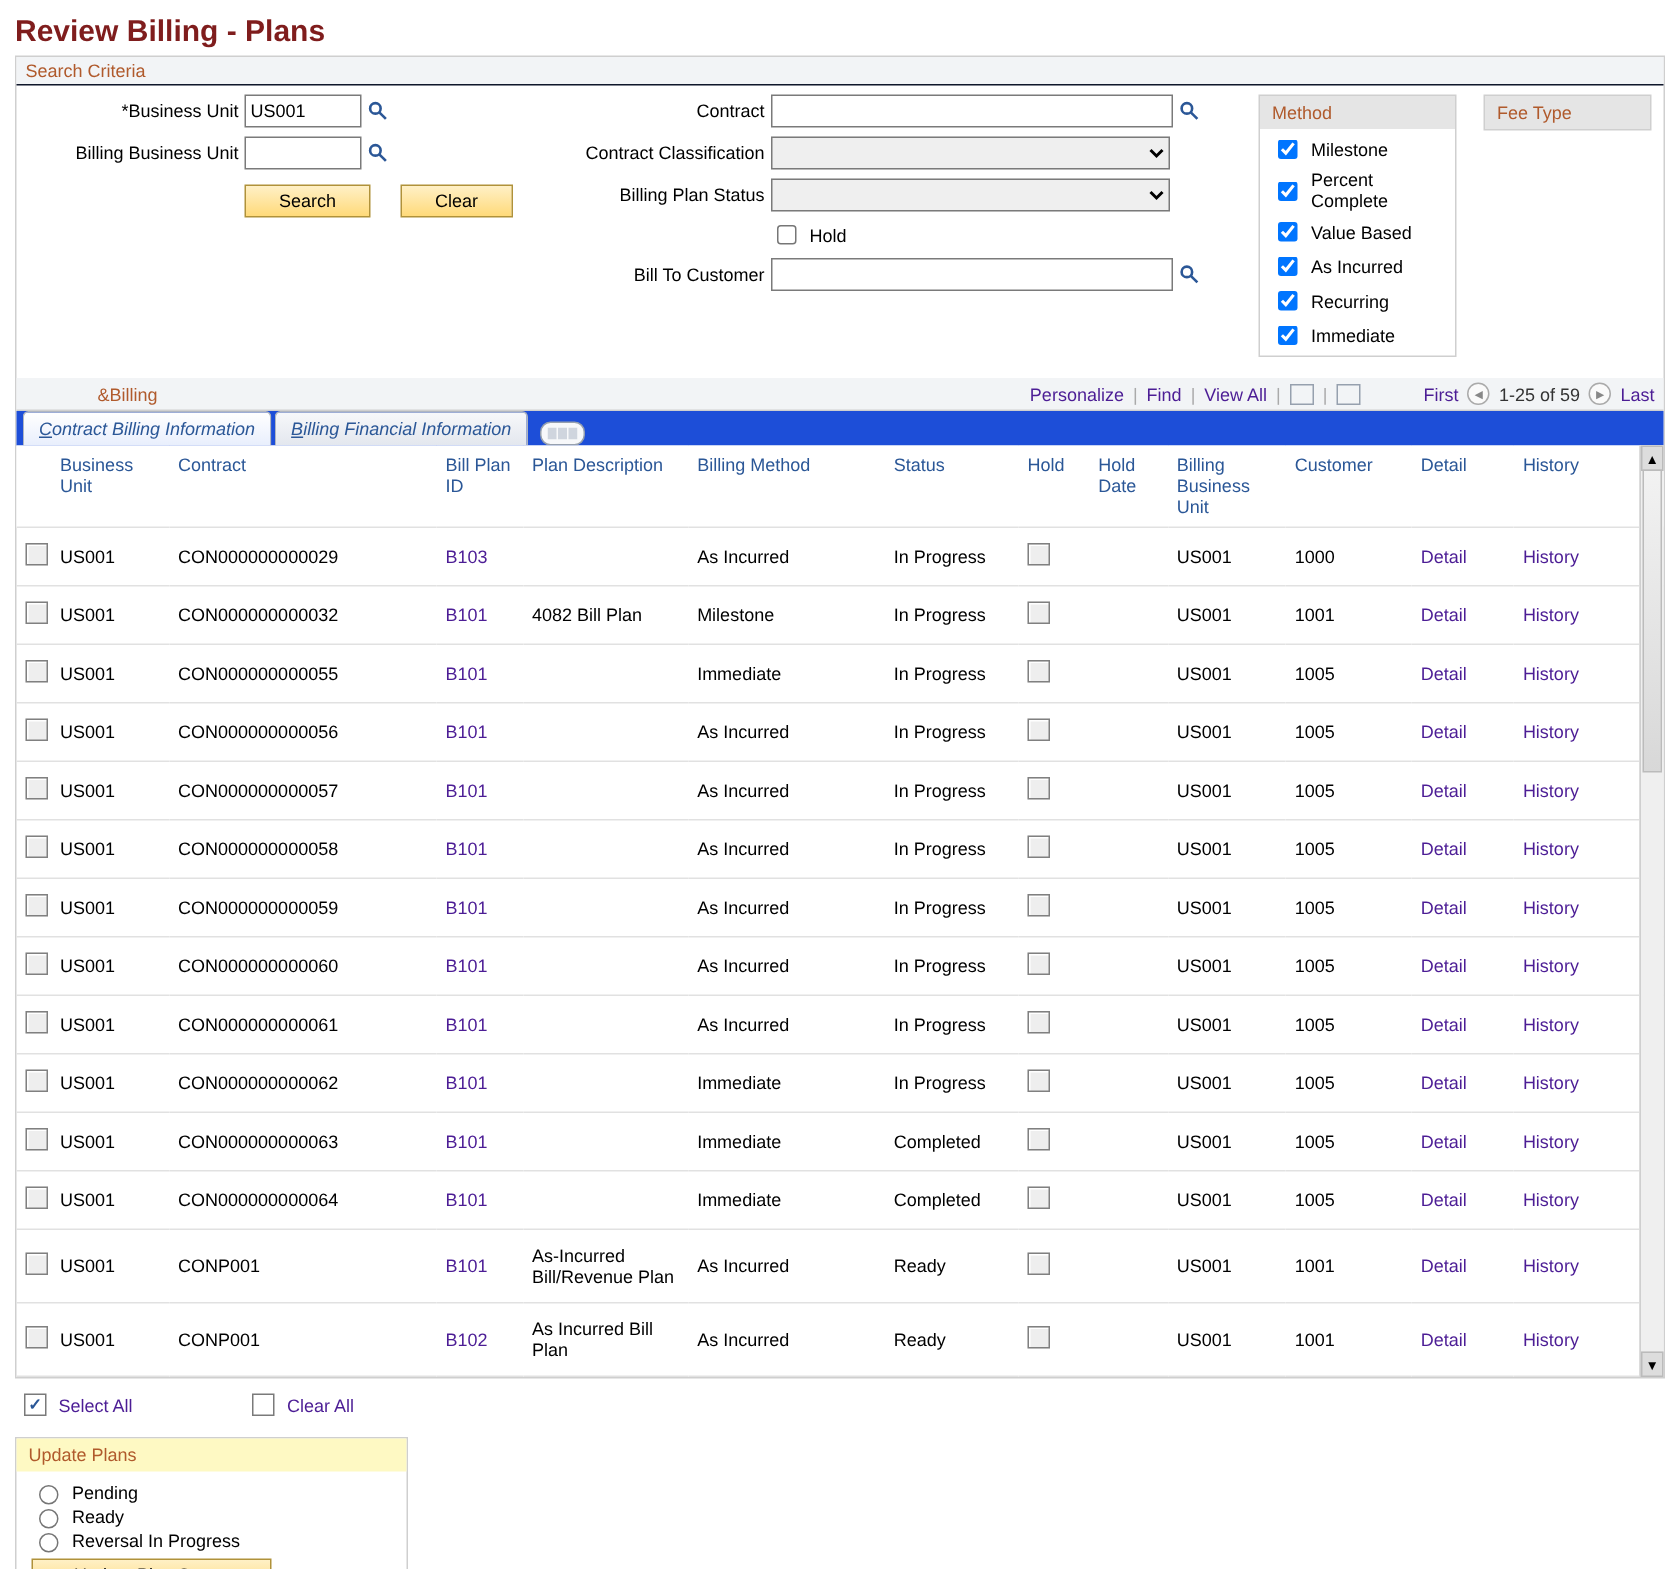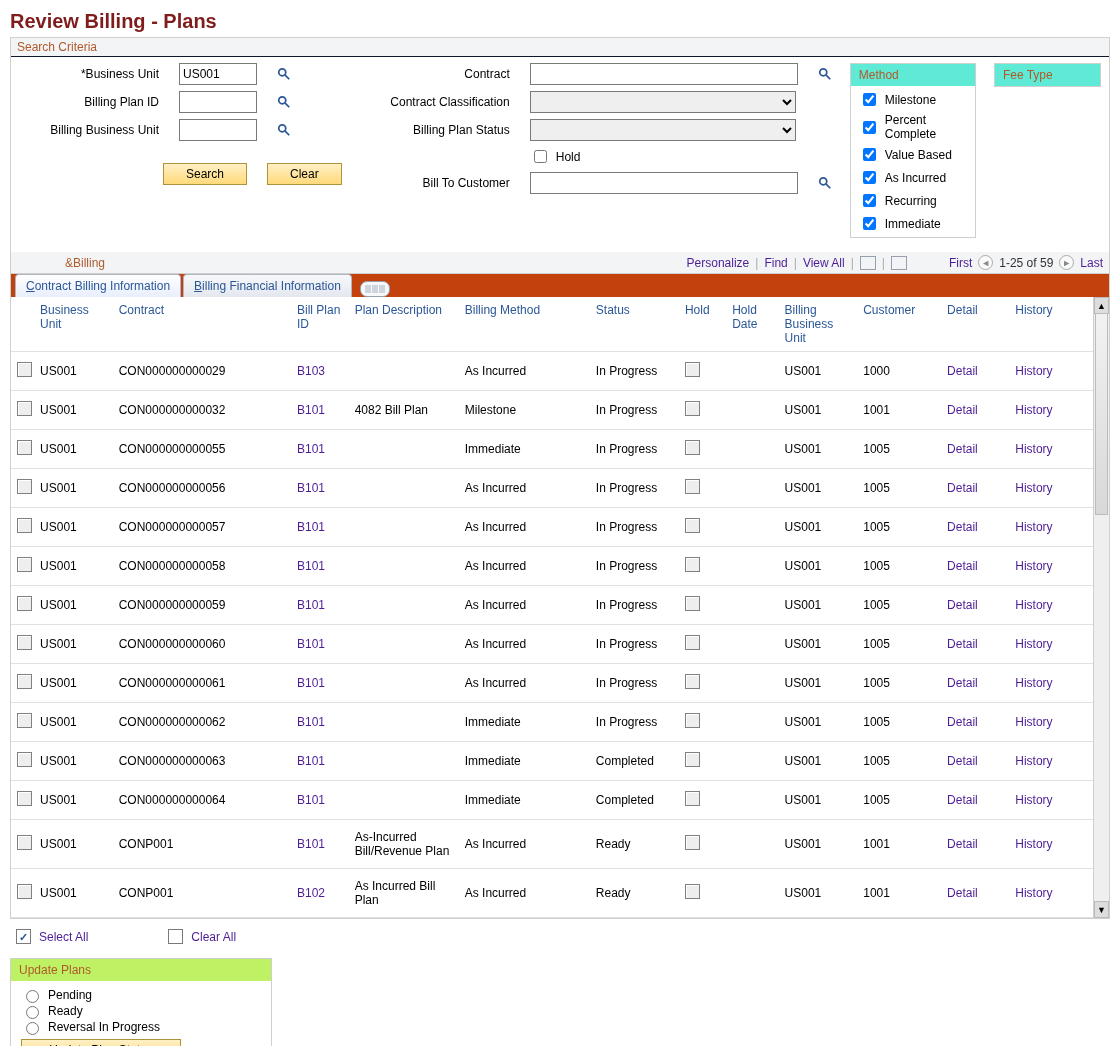--- a/index.html
+++ b/index.html
@@ -2,84 +2,76 @@
 <html><head>
 <meta charset="utf-8">
 <style>
   body { font-family: Arial, sans-serif; font-size: 12px; color: #000; margin: 0; padding: 10px; background: #fff; }
   .page-title { color: #7f1d1d; font-size: 20px; margin: 0 0 4px 0; }
   .outer-box { border: 1px solid #cfcfcf; }
   fieldset > legend, .section-legend { color: #b05a2c; font-size: 12px; padding: 2px 6px; background: #f2f4f6; display: block; }
   .search-box { margin: 0 0 6px 0; }
   .search-body { display: flex; padding: 6px 8px 8px 8px; gap: 18px; align-items: flex-start; }
   .form-col { display: flex; flex-direction: column; gap: 6px; }
-  .form-row { display: flex; align-items: center; gap: 20px; }
+  .form-row { display: flex; align-items: center; gap: 4px; }
   .form-row label { text-align: right; min-width: 140px; }
   .form-row.col2 label { min-width: 150px; text-align: right; }
   input[type=text] { font-size:12px; height: 18px; border: 1px solid #7a7a7a; padding: 1px 3px; }
   select { font-size:12px; height: 22px; border: 1px solid #7a7a7a; }
   .lookup-icon { width:14px; height:14px; display:inline-block; }
   .btn { background: linear-gradient(#fff0c6,#ffda7a); border: 1px solid #b0923a; font-size:12px; height: 22px; padding: 0 22px; cursor:pointer; }
-  .btn-row { display:flex; gap: 20px; margin-top: 16px; margin-left: 144px; }
+  .btn-row { display:flex; gap: 20px; margin-top: 4px; margin-left: 144px; }
   .group-box { border: 1px solid #cfcfcf; padding: 0; }
-  .group-box .hdr { background: #5eead4; color: #b05a2c; padding: 4px 8px; }
+  .group-box .hdr { background: #e5e5e5; color: #b05a2c; padding: 4px 8px; }
   .group-box .opts { padding: 4px 8px; display:flex; flex-direction: column; gap: 4px; }
   .billing-bar { display:flex; align-items:center; justify-content: space-between; background: #f2f4f6; padding: 3px 6px; border-bottom: 1px solid #cfcfcf; }
   .billing-bar .left { color: #b05a2c; margin-left: 48px; }
   .billing-bar .right { color:#333; display:flex; align-items:center; gap:6px; font-size:12px; }
   .link { color: #4c1d95; cursor:pointer; }
   .sep { color: #aaa; }
-  .tabs { display:flex; align-items:flex-end; background:#c2410c; padding-left: 4px; }
+  .tabs { display:flex; align-items:flex-end; background:#1d4ed8; padding-left: 4px; font-style: italic; }
   .tab { border:1px solid #b0b6c0; border-bottom:none; background: linear-gradient(#f7f8fa,#e3e7ee); padding: 4px 10px; font-size:12px; color:#2b5797; margin-right:2px; border-radius: 4px 4px 0 0; }
   .tab.active { background: linear-gradient(#fff,#e8eefc); font-weight: normal; }
   .showall-icon { width:28px; height:14px; border:1px solid #96a0ae; border-radius:7px; display:inline-flex; align-items:center; justify-content:center; margin-left:6px; background:#f7f8fa; }
   .grid-wrap { position:relative; }
   table.grid { width:100%; border-collapse: collapse; table-layout: fixed; }
   table.grid th { text-align:left; color:#2b5797; font-weight: normal; font-size:12px; padding: 6px 6px; background:#fff; border-bottom:1px solid #e1e1e1; vertical-align: top; cursor:pointer; }
   table.grid td { padding: 10px 6px; font-size:12px; border-bottom:1px solid #e1e1e1; vertical-align: middle; }
   .row-check { width:13px; height:13px; border:1px solid #808080; display:inline-block; background:#eee; box-shadow: inset 1px 1px 0 #fff; }
   .scroll-col { width:14px; background:#e9e9e9; border-left:1px solid #cfcfcf; }
   .scrollbar { position:absolute; right:0; top:0; bottom:0; width:15px; background:#efefef; border-left:1px solid #cfcfcf; }
   .scrollbar .arrow-up,.scrollbar .arrow-dn { height:15px; background:#ddd; border:1px solid #bbb; font-size:9px; display:flex; align-items:center; justify-content:center; }
   .scrollbar .thumb { position:absolute; left:1px; right:1px; background:linear-gradient(#f2f2f2,#d8d8d8); border:1px solid #bbb; }
   .sel-row { display:flex; gap: 80px; padding: 10px 6px; align-items:center; }
   .sel-row .item { display:flex; align-items:center; gap:8px; }
   .tick-box { width:13px; height:13px; border:1px solid #7a7a7a; display:inline-flex; align-items:center; justify-content:center; font-size:11px; background:#fff; }
   .tick-box.checked::after{content:"✓"; color:#2b5797; font-weight:bold; line-height:10px;}
   .tick-box.empty { background:#fff; }
   .update-box { border:1px solid #cfcfcf; width: 260px; margin: 4px 0 10px 0; }
-  .update-box .hdr { background:#bef264; color:#b05a2c; padding:4px 8px; }
+  .update-box .hdr { background:#fef9c3; color:#b05a2c; padding:4px 8px; }
   .update-box .body { padding:6px 10px; display:flex; flex-direction:column; gap:4px; }
   .nav-arrow { width:13px; height:13px; border:1px solid #aaa; border-radius:50%; display:inline-flex; align-items:center; justify-content:center; font-size:9px; color:#888; background:#fafafa;}
   .tiny-icon { width:14px; height:12px; border:1px solid #96a0ae; display:inline-block; }
   .ck { display:flex; align-items:center; gap:6px; }
 </style>
 </head>
 <body>
 
 <h1 class="page-title">Review Billing - Plans</h1>
 
 <div class="outer-box">
 
   <div class="search-box">
     <div class="section-legend" style="border-bottom:1px solid #0f172a;">Search Criteria</div>
     <div class="search-body">
 
       <div class="form-col">
         <div class="form-row">
           <label>*Business Unit</label>
           <input type="text" style="width: 70px;" value="US001">
-          <span class="lookup-icon"><svg viewBox="0 0 16 16">
-                <circle cx="6" cy="6" r="4" fill="none" stroke="#2b5797" stroke-width="2"></circle>
-                <line x1="9" y1="9" x2="14" y2="14" stroke="#2b5797" stroke-width="2"></line>
-              </svg></span>
-        </div>
-        <div class="form-row">
-          <label>Billing Plan ID</label>
-          <input type="text" style="width: 70px;" value="">
           <span class="lookup-icon"><svg viewBox="0 0 16 16">
                 <circle cx="6" cy="6" r="4" fill="none" stroke="#2b5797" stroke-width="2"></circle>
                 <line x1="9" y1="9" x2="14" y2="14" stroke="#2b5797" stroke-width="2"></line>
               </svg></span>
         </div>
         <div class="form-row">
           <label>Billing Business Unit</label>
           <input type="text" style="width: 70px;" value="">
           <span class="lookup-icon"><svg viewBox="0 0 16 16">
                 <circle cx="6" cy="6" r="4" fill="none" stroke="#2b5797" stroke-width="2"></circle>

